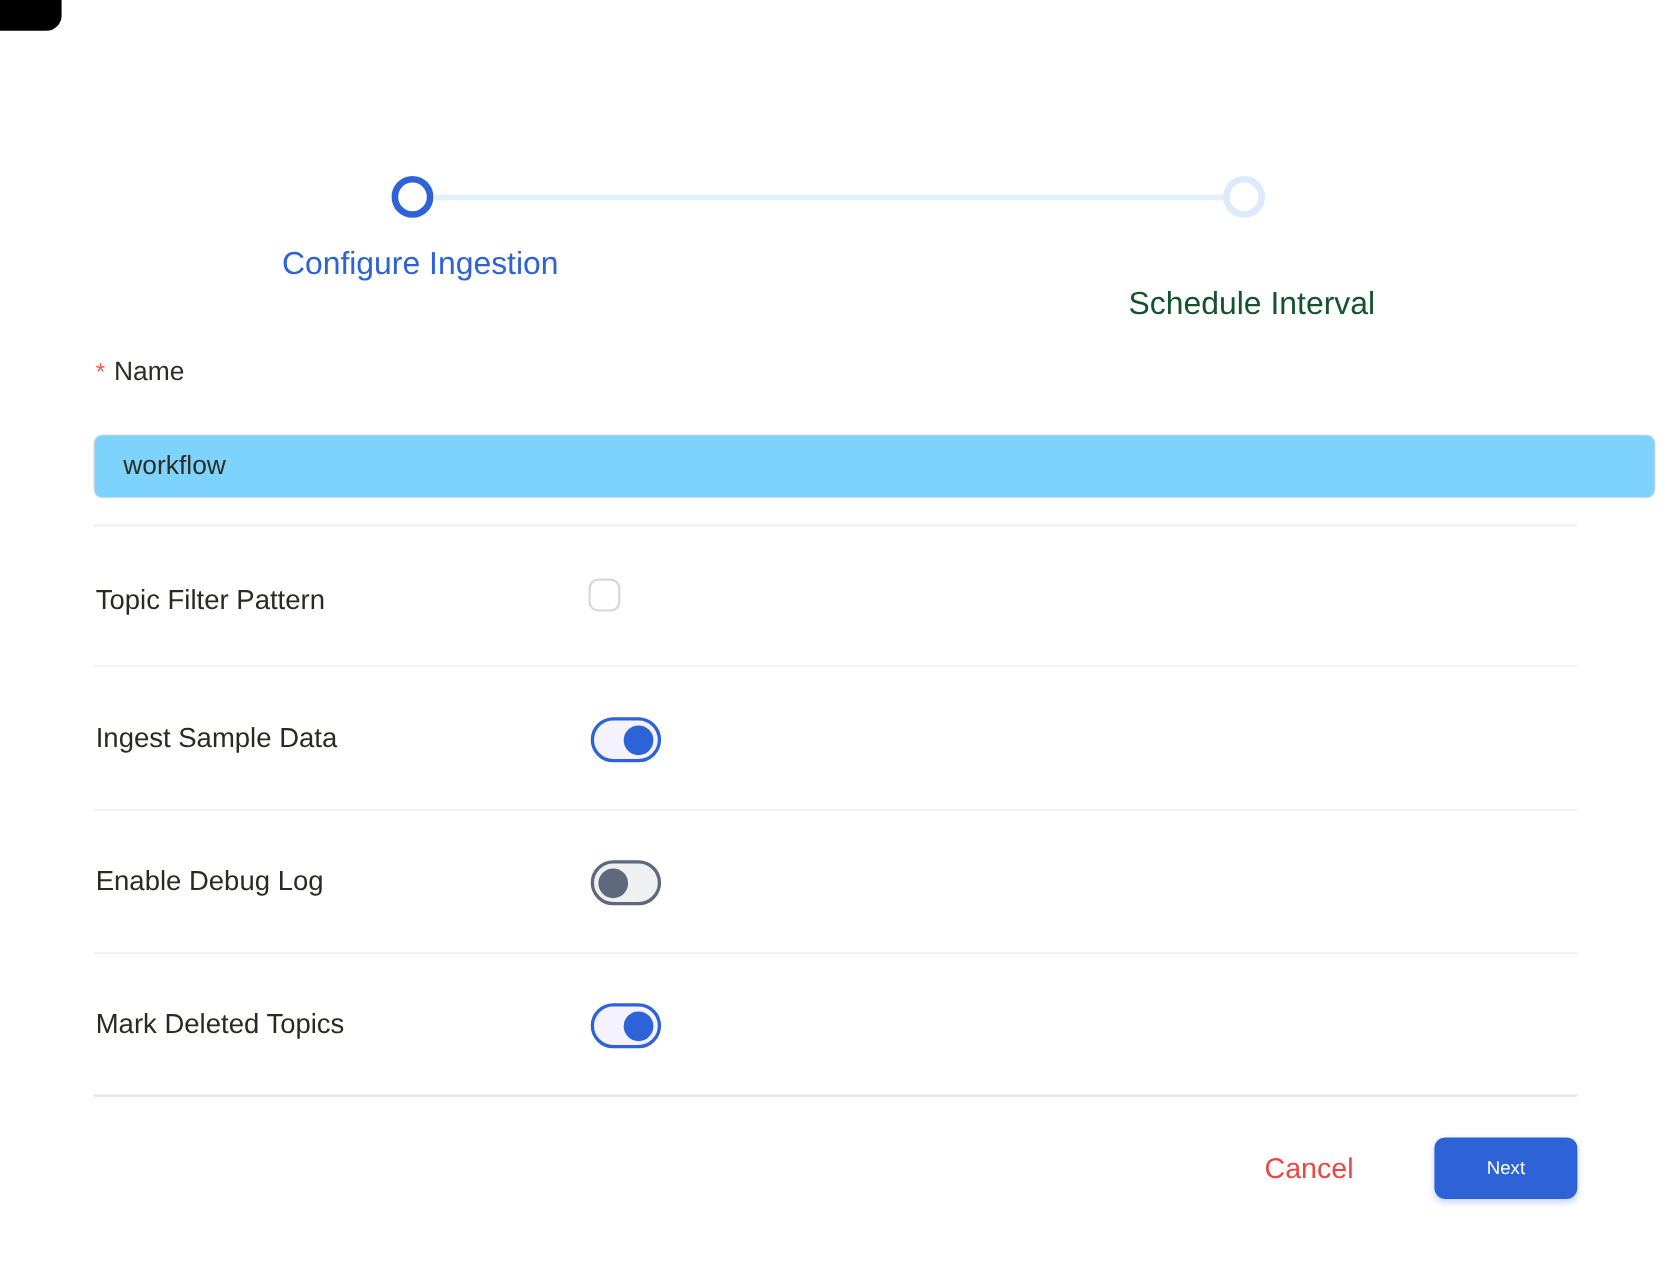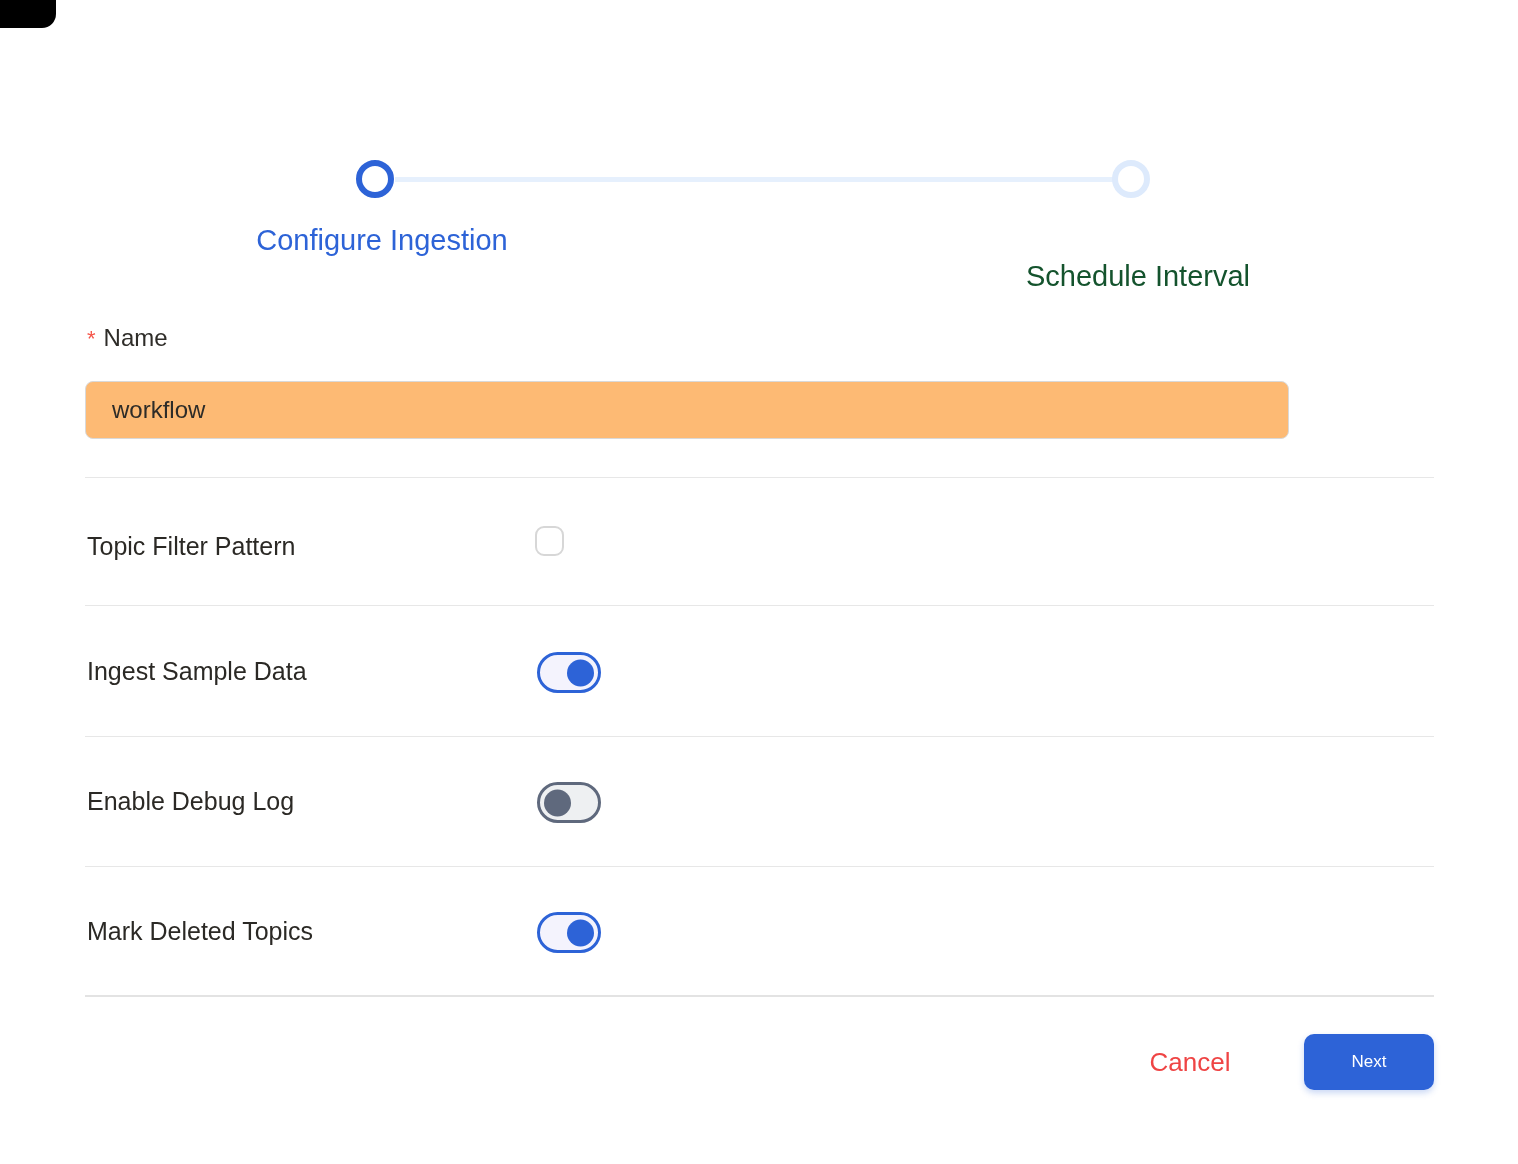--- a/index.html
+++ b/index.html
@@ -69,31 +69,31 @@
     font-size: 24px;
     color: #2e2c28;
   }
   .required-mark {
     color: #f5564a;
     font-size: 22px;
     margin-right: 8px;
   }
   .name-input {
     position: absolute;
-    left: 85px; top: 381px;
-    width: 1204px; height: 58px;
+    left: 85px; top: 395px;
+    width: 1420px; height: 58px;
     box-sizing: border-box;
     border: 1px solid #d9d9d9;
     border-radius: 8px;
     padding: 0 26px;
     font-family: "Liberation Sans", sans-serif;
     font-size: 24px;
     color: #2e2c28;
     outline: none;
-    background: #fdba74;
+    background: #7dd3fc;
   }
 
   
   .divider {
     position: absolute;
     left: 85px;
     width: 1349px;
     height: 1px;
     background: #e7e7e7;
   }

